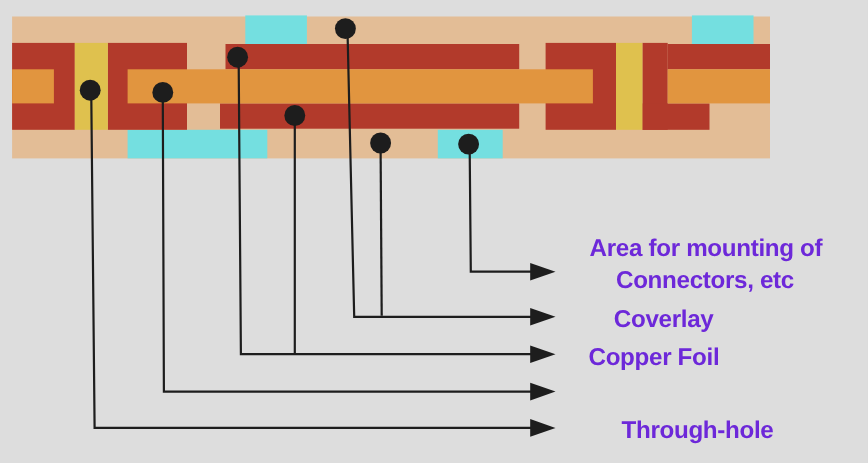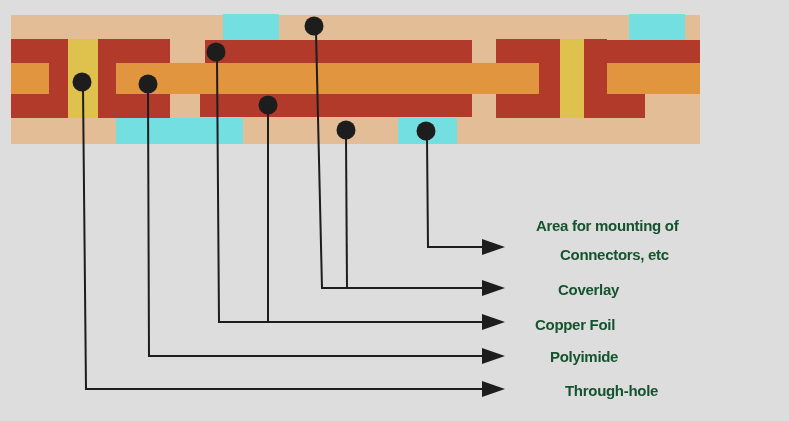--- a/index.html
+++ b/index.html
@@ -12,22 +12,22 @@
   }
   .rect{position:absolute;}
   
   .tan    {background:#e3bd96;}
   .red    {background:#b23a2b;}
   .orange {background:#e1953f;}
   .yellow {background:#dfc14e;}
   .cyan   {background:#74dfe0;}
   .callout-label{
     position:absolute;
-    color:#14532d;
-    font-size:15px;
+    color:#6d28d9;
+    font-size:22px;
     font-weight:700;
     letter-spacing:-0.3px;
     white-space:nowrap;
     line-height:26px;
   }
   svg.overlay{position:absolute;left:0;top:0;}
   .ln{stroke:#1d1d1d;stroke-width:2;fill:none;}
   .dot{fill:#1d1d1d;}
   .arrow{fill:#1d1d1d;}
 </style>
@@ -85,16 +85,15 @@
     <polygon class="arrow" points="482,280 482,296 505,288"></polygon>
     <polygon class="arrow" points="482,314 482,330 505,322"></polygon>
     <polygon class="arrow" points="482,348 482,364 505,356"></polygon>
     <polygon class="arrow" points="482,381 482,397 505,389"></polygon>
   </svg>
 
   <div class="callout-label" style="left:536px;top:213px;">Area for mounting of</div>
   <div class="callout-label" style="left:560px;top:242px;">Connectors, etc</div>
   <div class="callout-label" style="left:558px;top:277px;text-align:right;">Coverlay</div>
   <div class="callout-label" style="left:535px;top:312px;">Copper Foil</div>
-  <div class="callout-label" style="left:550px;top:344px;">Polyimide</div>
   <div class="callout-label" style="left:565px;top:378px;">Through-hole</div>
 
 </div>
 
 </body></html>

